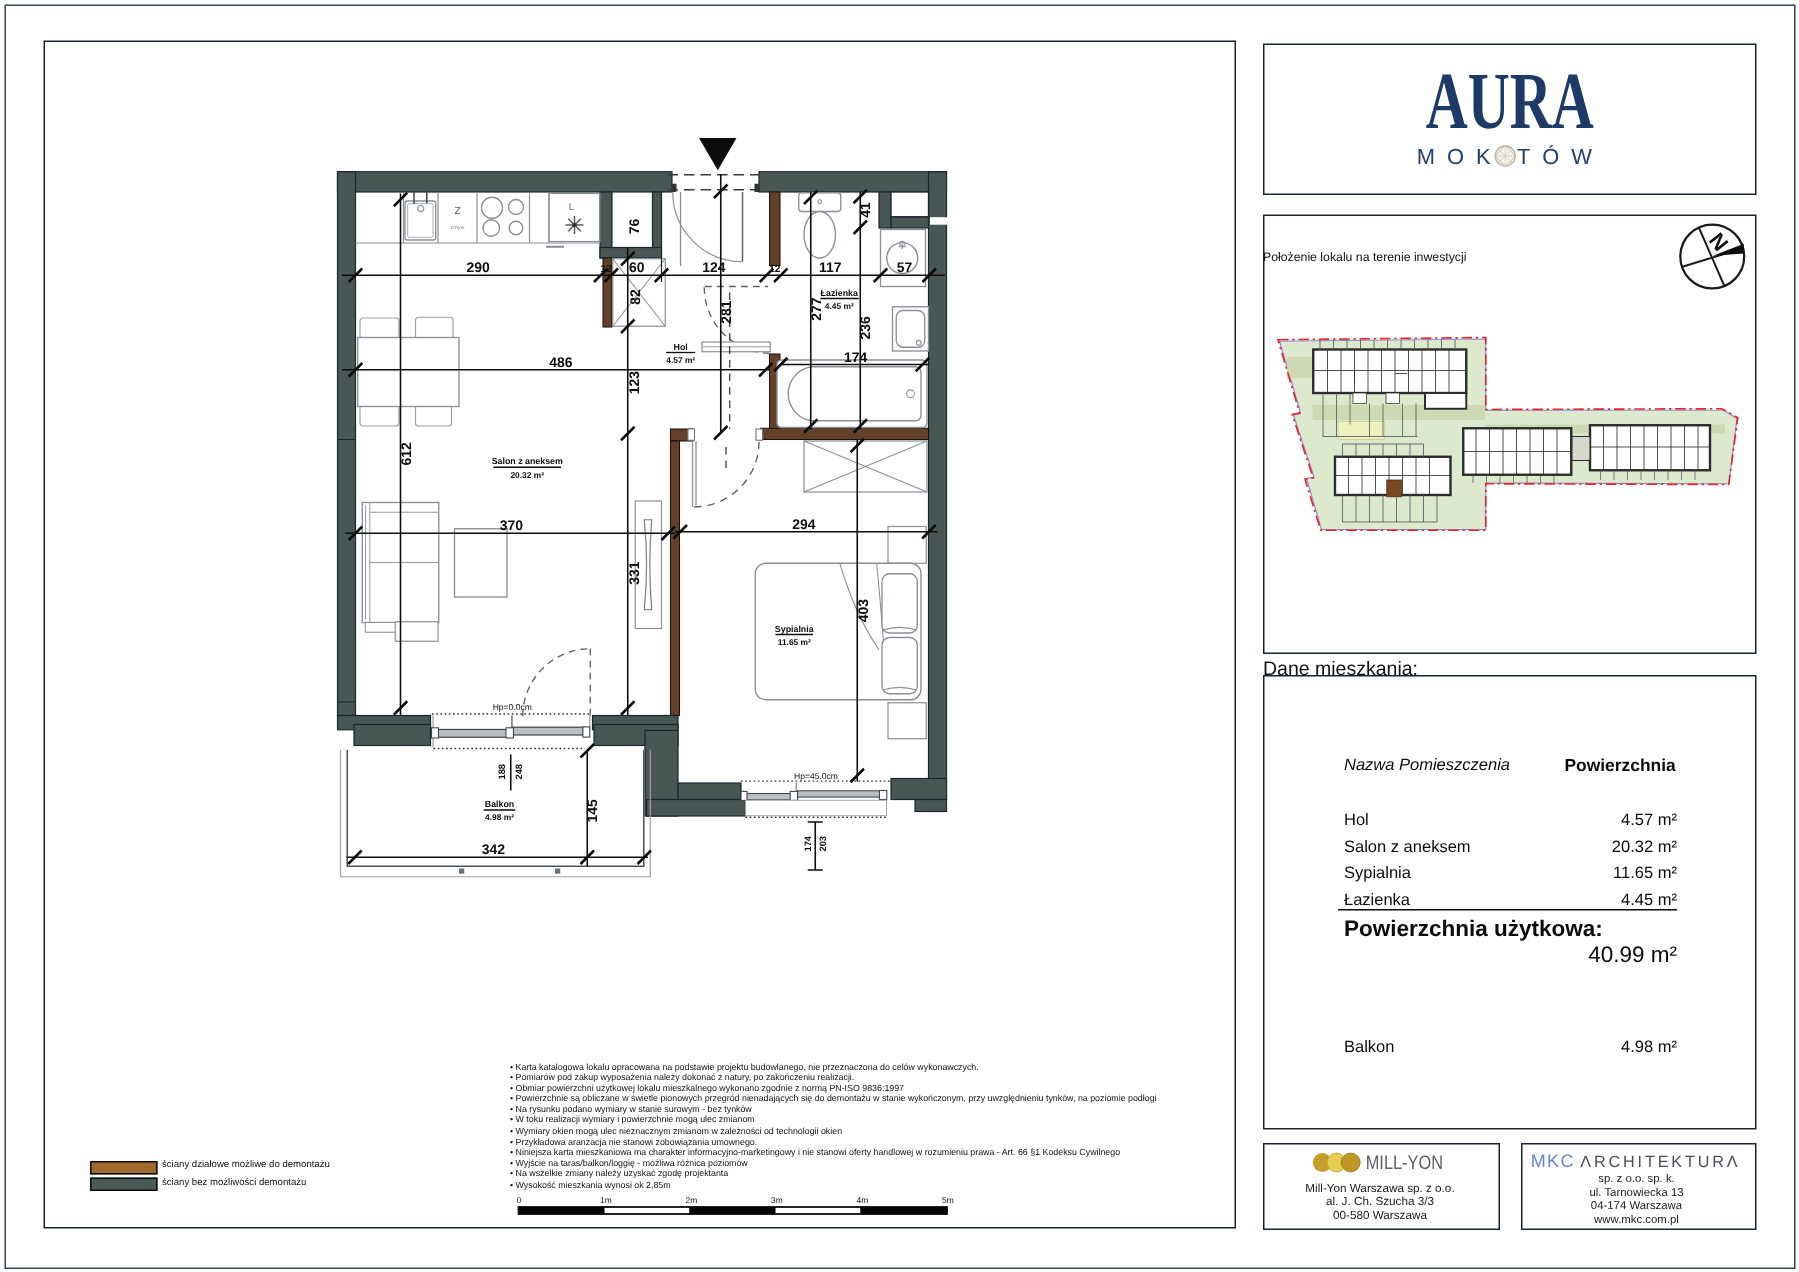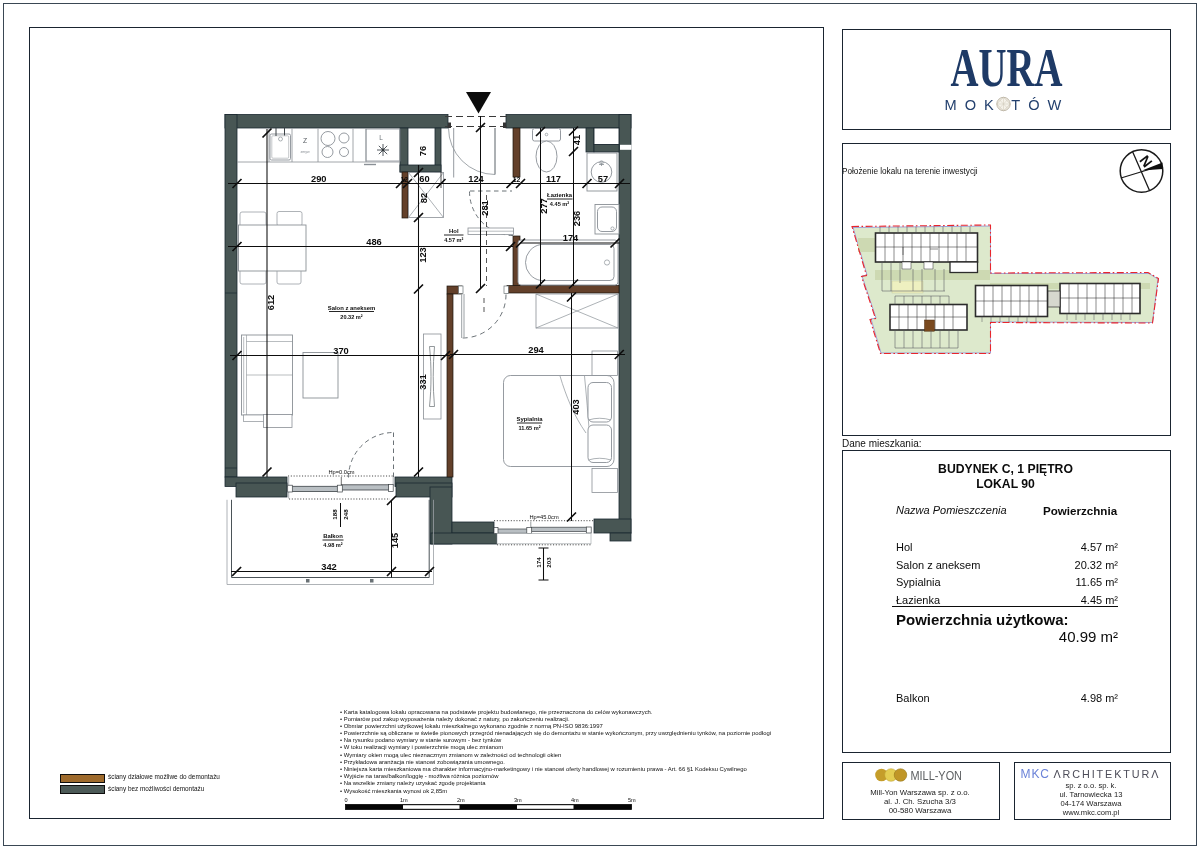--- a/index.html
+++ b/index.html
@@ -450,25 +450,24 @@
     <path d="M10,83.5 L148.5,82 L148.5,130 L306,129.5 L316.5,135.5 L310.5,180 L148.5,179.5 L148.5,210.5 L38.5,210.5 L28,176.5 L33.5,175.5 L19.5,133.5 L24.5,132.5 Z" fill="none" stroke="#e8262c" stroke-width="1.1" stroke-dasharray="7 2.5 1.6 2.5"></path>
 
     <g>
       <circle cx="299.5" cy="28" r="21.3" fill="none" stroke="#1a1a1a" stroke-width="1.5"></circle>
       <path d="M290.5,8.5 L307.5,47.5 M279,35 L320,22.5" stroke="#1a1a1a" stroke-width="1.3" fill="none"></path>
       <path d="M300,27.5 L320.5,19.5 L320.5,26 Z" fill="#0d0d0d"></path>
       <text x="303.5" y="23" font-size="14.5" font-weight="bold" fill="#111" transform="rotate(52 303.5 18.5)" text-anchor="middle">N</text>
     </g>
   </svg>
 
-  <div class="abs" style="left:842px;top:438px;font-size:10px;color:#111;">Dane mieszkania:</div>
+  <div class="abs" style="left:842px;top:438px;font-size:13px;color:#111;">Dane mieszkania:</div>
 
   <div class="box" style="left:842px;top:450px;width:327px;height:301px;"></div>
 
-  <div class="abs" style="left:842px;top:462px;width:327px;text-align:center;font-size:12.2px;font-weight:bold;color:#0b0b0b;line-height:14.5px;">BUDYNEK C, 1 PIĘTRO<br>LOKAL 90</div>
 
   <div class="abs" style="left:896px;top:503.5px;font-size:11px;color:#0b0b0b;font-style:italic;">Nazwa Pomieszczenia</div>
   <div class="abs" style="left:1043px;top:503.5px;font-size:11.6px;color:#0b0b0b;font-weight:bold;">Powierzchnia</div>
 
   <div class="abs" style="left:896px;top:539px;width:222px;font-size:11px;color:#0b0b0b;line-height:17.5px;">
     <div>Hol<span style="float:right;">4.57 m²</span></div>
     <div>Salon z aneksem<span style="float:right;">20.32 m²</span></div>
     <div>Sypialnia<span style="float:right;">11.65 m²</span></div>
     <div>Łazienka<span style="float:right;">4.45 m²</span></div>
   </div>

